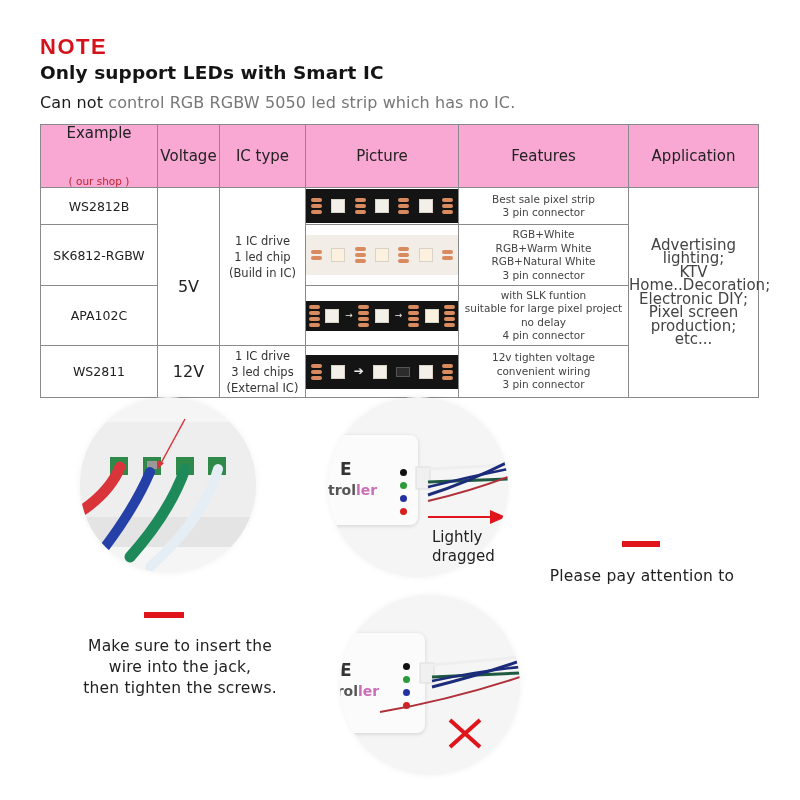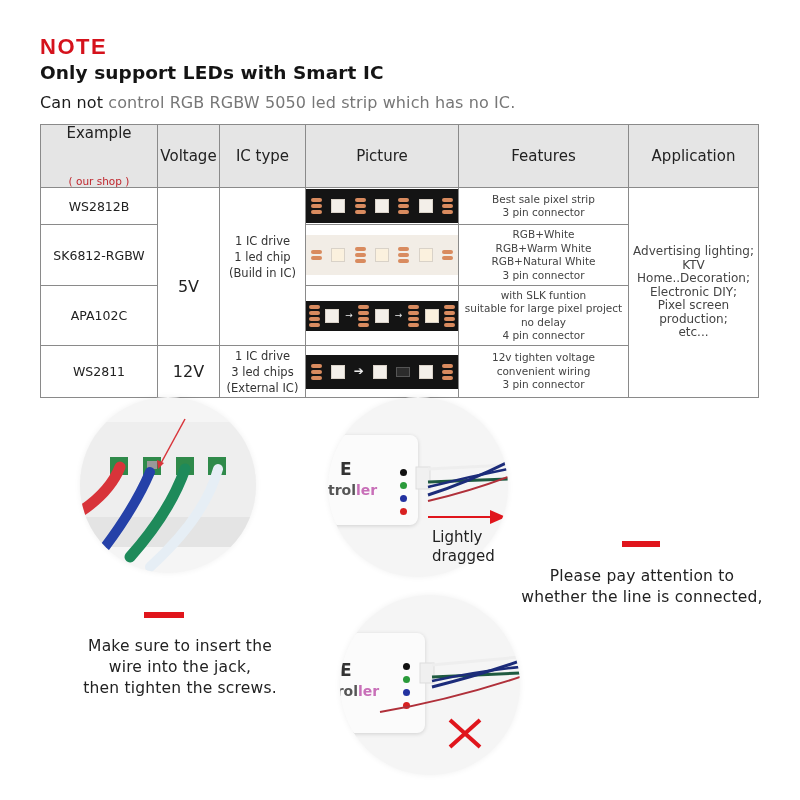--- a/index.html
+++ b/index.html
@@ -6,27 +6,27 @@
   html, body { width: 800px; height: 800px; background: #ffffff; overflow: hidden; }
   body { position: relative; font-family: "DejaVu Sans", sans-serif; color: #222; }
 
   .note-title { position: absolute; left: 40px; top: 34px; font-family: "Liberation Sans", sans-serif; font-weight: 900; font-size: 22px; letter-spacing: 1.5px; color: #d5121c; transform: scaleY(1.02); }
   .headline { position: absolute; left: 40px; top: 62px; font-size: 18.5px; font-weight: bold; color: #141414; letter-spacing: 0.1px; }
   .subline { position: absolute; left: 40px; top: 93px; font-size: 16px; color: #777; letter-spacing: 0.1px; text-align: center; }
   .subline .strong { color: #1a1a1a; font-weight: normal; }
 
   table.spec { position: absolute; left: 40px; top: 124px; border-collapse: collapse; table-layout: fixed; width: 718px; }
   table.spec td, table.spec th { border: 1px solid #8a8a8a; text-align: center; vertical-align: middle; font-weight: normal; }
-  table.spec th { background: #e5e5e5; height: 36px; font-size: 15px; color: #222; line-height: 16px; }
+  table.spec th { background: #f9a8d4; height: 36px; font-size: 15px; color: #222; line-height: 16px; }
   table.spec th .sub { display: block; font-size: 10.5px; color: #c0262d; line-height: 12px; margin-top: 34px; }
   td.model { font-size: 12.5px; font-weight: bold; color: #222; }
   td.volt { font-size: 16px; color: #222; }
   td.ic { font-size: 11.5px; color: #333; line-height: 16px; }
   td.feat { font-size: 10.5px; color: #444; line-height: 13.5px; }
-  td.app { font-size: 12px; color: #444; line-height: 13.5px; }
+  td.app { font-size: 15px; color: #444; line-height: 13.5px; }
   td.pic { padding: 0; }
 
   .strip { width: 152px; margin: 0 auto; position: relative; display: flex; align-items: center; justify-content: space-around; }
   .strip.dark { background: #141414; }
   .strip.light { background: #f2ede6; }
   .pad { display: flex; flex-direction: column; gap: 2px; }
   .pad i { display: block; width: 11px; height: 4px; background: #d98b5f; border-radius: 2px; }
   .chip { width: 14px; height: 14px; background: #f3efe9; border: 1px solid #d9d2c8; }
   .chip.warm { background: #fbf1de; }
   .ic8 { width: 14px; height: 10px; background: #2c2c2c; border: 1px solid #555; }
@@ -297,14 +297,13 @@
     <path d="M92 86 Q140 76 180 72" stroke="#1c2c7a" stroke-width="2.5" fill="none"></path>
     <path d="M40 117 Q110 105 180 82" stroke="#b0303a" stroke-width="2" fill="none"></path>
     <line x1="110" y1="125" x2="140" y2="152" stroke="#e0151c" stroke-width="4"></line>
     <line x1="140" y1="125" x2="110" y2="152" stroke="#e0151c" stroke-width="4"></line>
   </svg>
 </div>
 
 <div class="red-dash" style="left:622px; top:541px; width:38px;"></div>
 <div class="caption" style="left:500px; top:566px; width:284px;">
   <div>Please pay attention to</div>
-  <div>whether the line is connected,</div>
 </div>
 
 </body></html>

